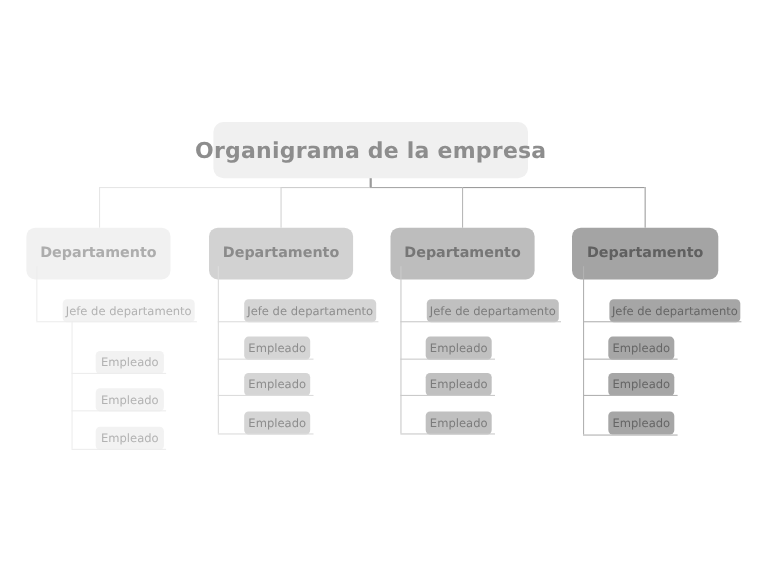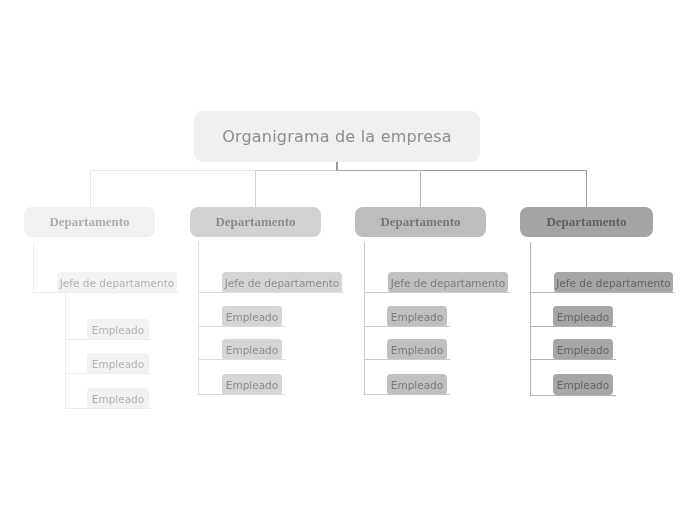--- a/index.html
+++ b/index.html
@@ -1,19 +1,19 @@
 <!DOCTYPE html>
 <html><head>
 <meta charset="utf-8">
 <style>
   html,body{margin:0;padding:0;background:#ffffff;font-family:"DejaVu Sans","Liberation Sans",sans-serif;}
   #stage{position:relative;width:697px;height:520px;background:#ffffff;overflow:hidden;}
   .box{position:absolute;display:flex;align-items:center;justify-content:center;box-sizing:border-box;white-space:nowrap;}
-  .root{height:51px;border-radius:9px;font-weight:normal;font-size:16px;letter-spacing:0.2px;}
-  .dept{height:30px;border-radius:8px;font-weight:bold;font-size:13px;font-family:Liberation Serif, serif;}
+  .root{height:51px;border-radius:9px;font-weight:bold;font-size:20px;letter-spacing:0.2px;}
+  .dept{height:47px;border-radius:8px;font-weight:bold;font-size:13px;}
   .node{height:21px;border-radius:4px;font-size:10.5px;}
   .line{position:absolute;}
   .vline{width:1px;}
   .hline{height:1px;}
   .stub{width:2px;}
 </style>
 </head>
 <body>
 
 <div id="stage">

